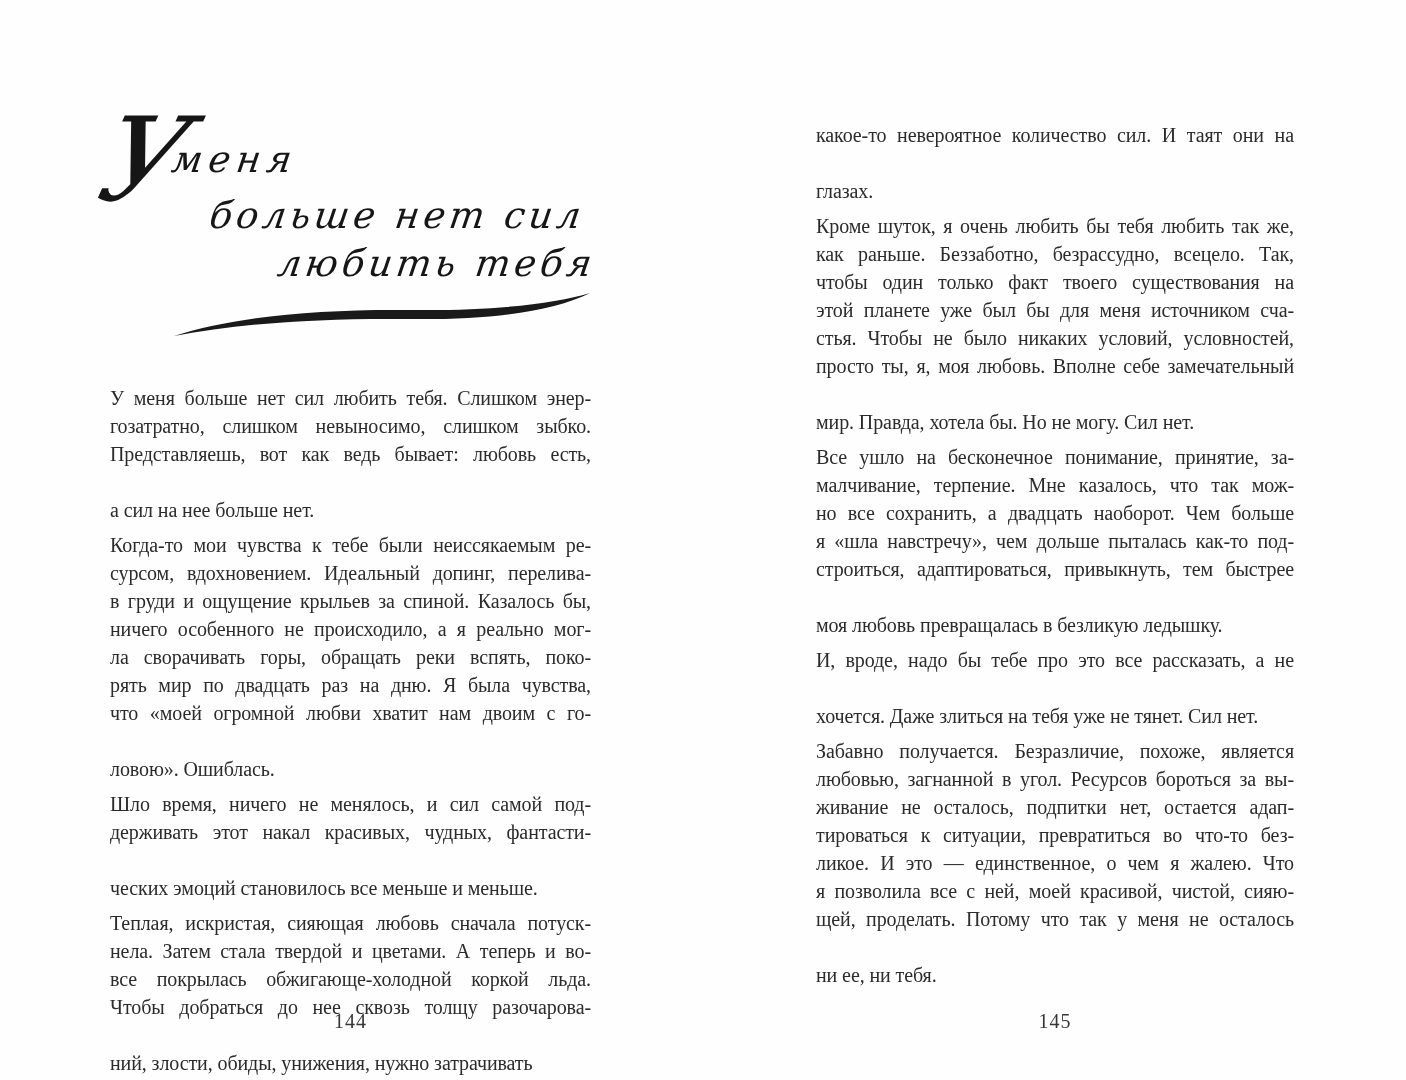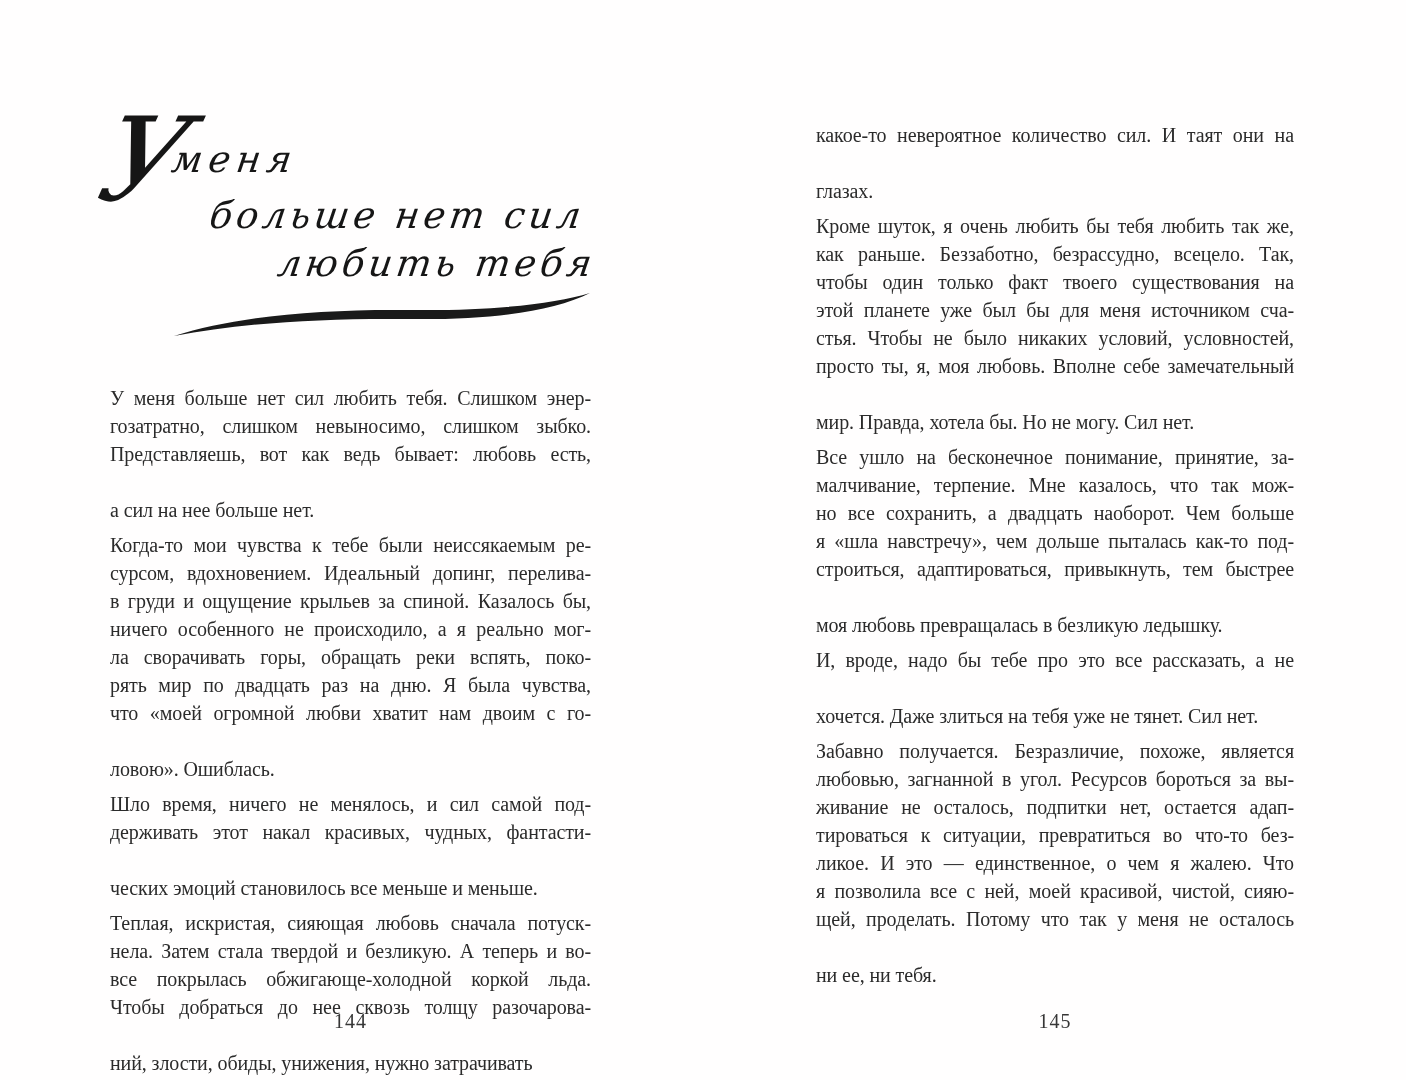--- a/index.html
+++ b/index.html
@@ -104,21 +104,21 @@
           <div class="line">что «моей огромной любви хватит нам двоим с го-</div>
           <div class="line last">ловою». Ошиблась.</div>
         </div>
         <div class="para">
           <div class="line">Шло время, ничего не менялось, и сил самой под-</div>
           <div class="line">держивать этот накал красивых, чудных, фантасти-</div>
           <div class="line last">ческих эмоций становилось все меньше и меньше.</div>
         </div>
         <div class="para">
           <div class="line">Теплая, искристая, сияющая любовь сначала потуск-</div>
-          <div class="line">нела. Затем стала твердой и безликую. А теперь и во-</div>
+          <div class="line">нела. Затем стала твердой и цветами. А теперь и во-</div>
           <div class="line">все покрылась обжигающе-холодной коркой льда.</div>
           <div class="line">Чтобы добраться до нее сквозь толщу разочарова-</div>
           <div class="line last">ний, злости, обиды, унижения, нужно затрачивать</div>
         </div>
       </div>
 
     <div class="page-num left">144</div>
   </div>
 
   <div>

